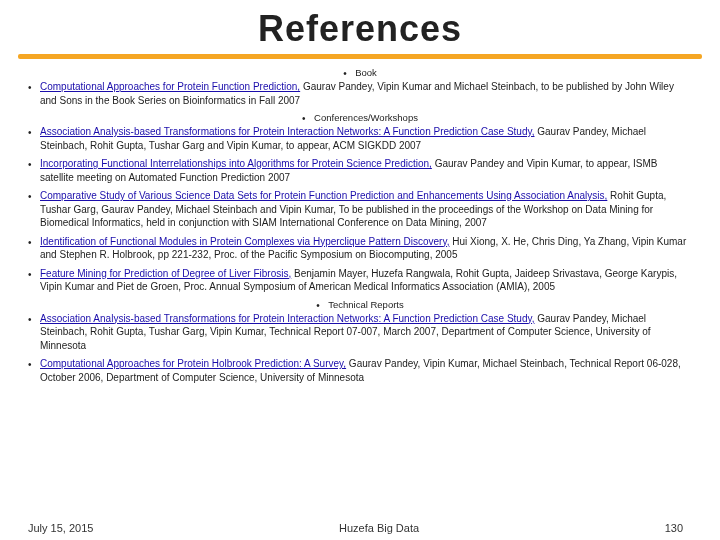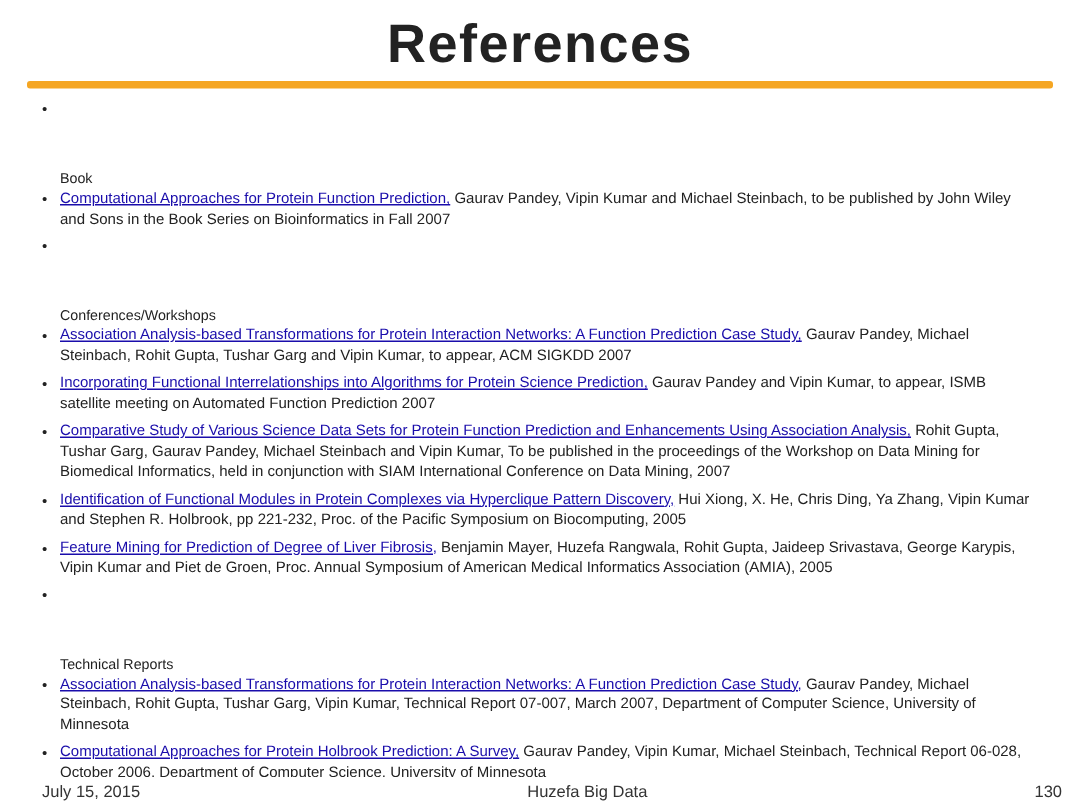--- a/index.html
+++ b/index.html
@@ -1,15 +1,15 @@
 <!DOCTYPE html>
 <html><head>
   <meta charset="utf-8">
   <style>
-    * { margin: 0; padding: 0; box-sizing: border-box; }
+    * { margin: 0; padding: 0; box-sizing: border-box; justify-content: center; }
     body {
       width: 720px;
       height: 540px;
       background: #ffffff;
       font-family: Arial, sans-serif;
       font-size: 10px;
       color: #222;
       overflow: hidden;
     }
     .page {
@@ -67,27 +67,26 @@
       display: flex;
       align-items: flex-start;
       margin-bottom: 1px;
     }
     .section-label .bullet {
       min-width: 12px;
     }
     .section-label .label-text {
       font-size: 9.5px;
       color: #222;
-      margin-top: 47px;
     }
     .footer {
       display: flex;
       justify-content: space-between;
       align-items: center;
-      padding: 4px 12px 6px 28px;
+      padding: 4px 37px 6px 28px;
       font-size: 11px;
       color: #333;
       border-top: none;
     }
   </style>
 </head>
 <body>
 
 <div class="page">
   <div class="header">

